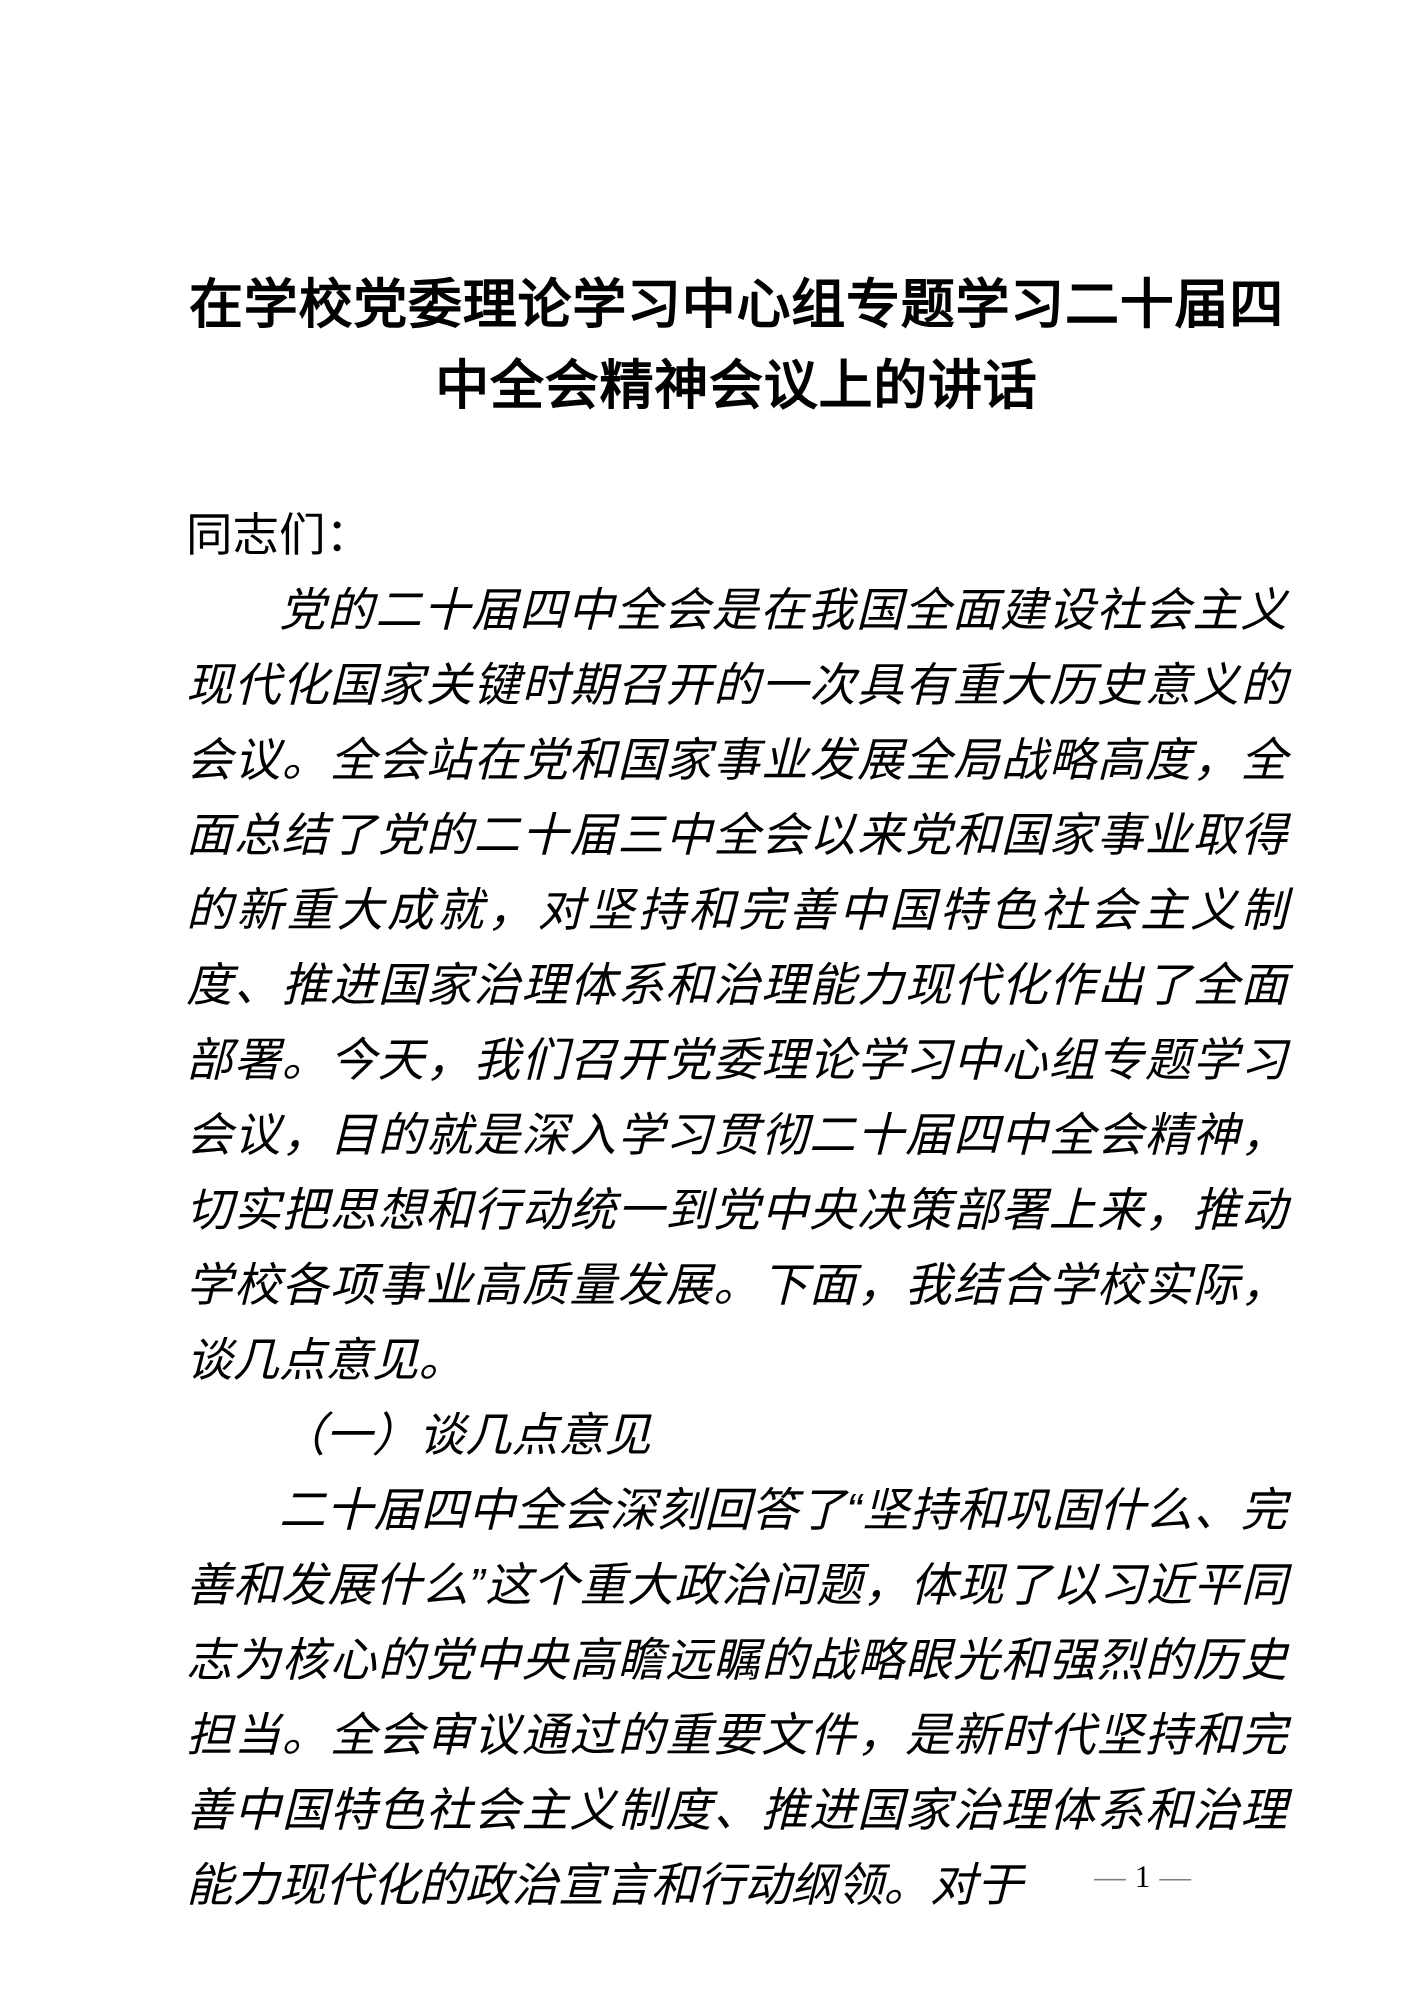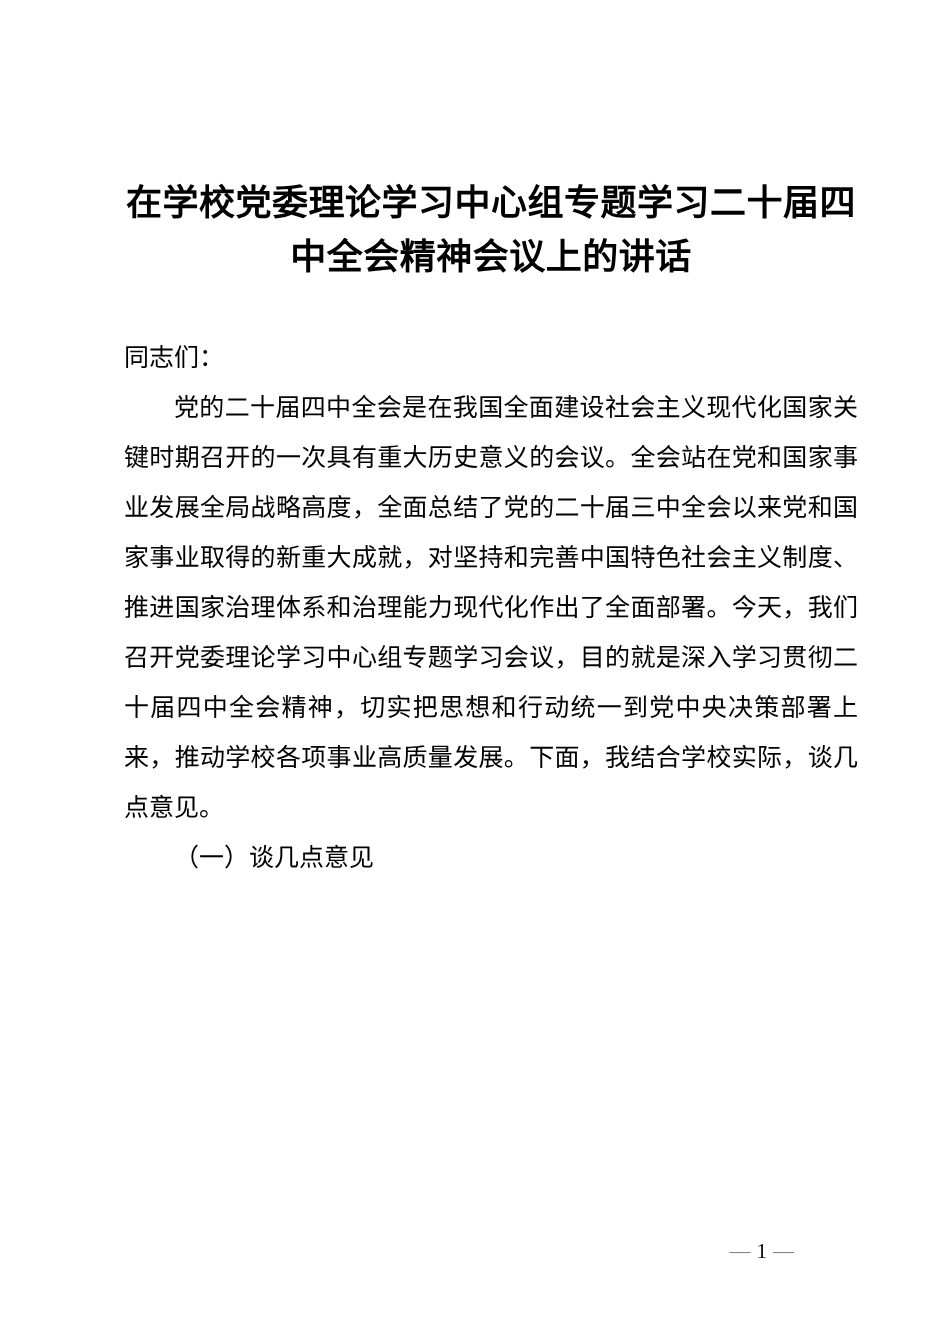--- a/index.html
+++ b/index.html
@@ -29,31 +29,32 @@
     text-align: center;
     letter-spacing: 0.5px;
     color: #000000;
   }
 
   .body-text {
     margin-top: 48px;
   }
 
   .body-text p {
-    font-size: 25px;
+    font-size: 31px;
     line-height: 50px;
     text-align: justify;
     text-justify: inter-character;
     color: #000000;
     word-break: break-all;
     overflow-wrap: anywhere;
   }
 
   .body-text p.indent {
     text-indent: 2em;
+    font-style: italic;
   }
 
   .page-footer {
     position: absolute;
     top: 1238px;
     right: 150px;
     font-family: "Liberation Serif", "DejaVu Serif", serif;
     font-size: 21px;
     line-height: 26px;
     color: #000000;
@@ -71,20 +72,21 @@
 <div class="page">
 
   <div class="content">
 
     <h1 class="doc-title">在学校党委理论学习中心组专题学习二十届四中全会精神会议上的讲话</h1>
 
     <div class="body-text">
       <p>同志们：</p>
       <p class="indent">党的二十届四中全会是在我国全面建设社会主义现代化国家关键时期召开的一次具有重大历史意义的会议。全会站在党和国家事业发展全局战略高度，全面总结了党的二十届三中全会以来党和国家事业取得的新重大成就，对坚持和完善中国特色社会主义制度、推进国家治理体系和治理能力现代化作出了全面部署。今天，我们召开党委理论学习中心组专题学习会议，目的就是深入学习贯彻二十届四中全会精神，切实把思想和行动统一到党中央决策部署上来，推动学校各项事业高质量发展。下面，我结合学校实际，谈几点意见。</p>
       <p class="indent">（一）谈几点意见</p>
+      <p class="indent">二十届四中全会深刻回答了“坚持和巩固什么、完善和发展什么”这个重大政治问题，体现了以习近平同志为核心的党中央高瞻远瞩的战略眼光和强烈的历史担当。全会审议通过的重要文件，是新时代坚持和完善中国特色社会主义制度、推进国家治理体系和治理能力现代化的政治宣言和行动纲领。对于</p>
     </div>
 
   </div>
 
   <div class="page-footer">
     <span class="dash">—</span><span>1</span><span class="dash">—</span>
   </div>
 
 </div>
 

